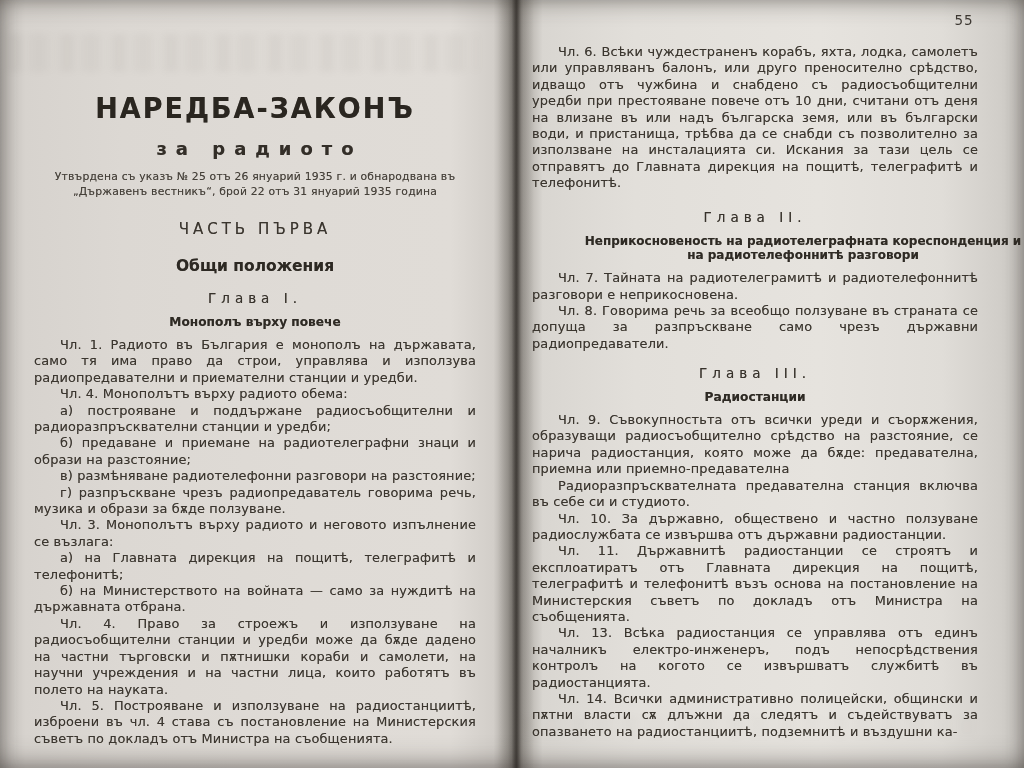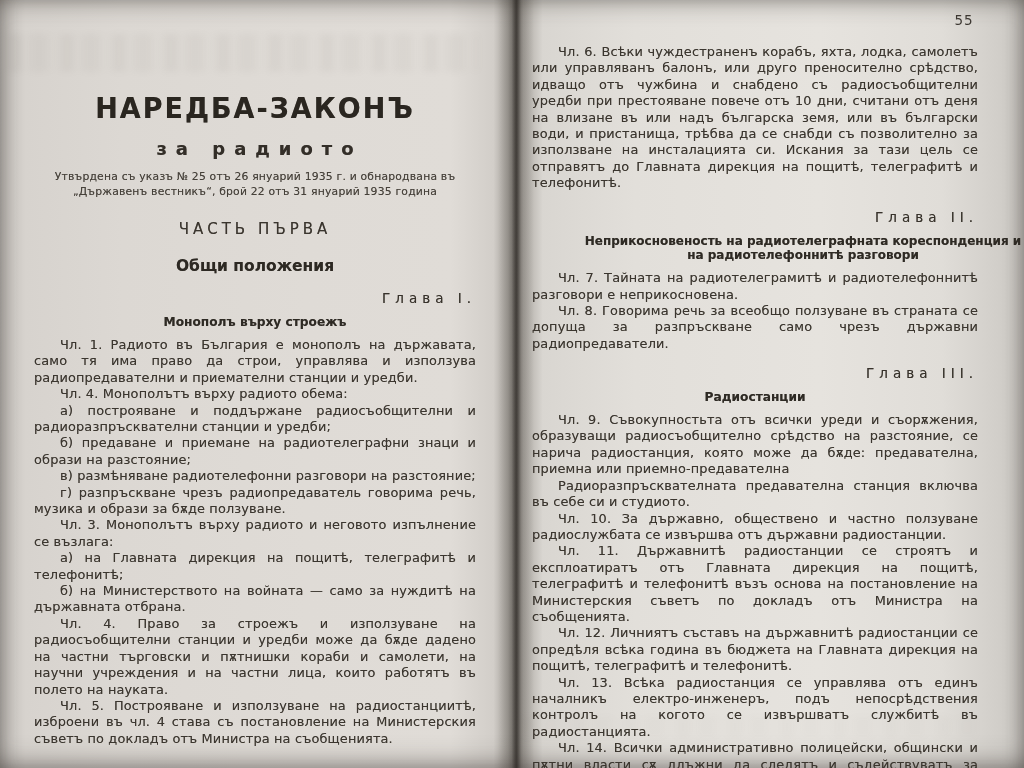--- a/index.html
+++ b/index.html
@@ -111,21 +111,21 @@
   }
   .section-heading {
     margin: 19px 0 0;
     text-align: center;
     font-size: 15.5px;
     font-weight: bold;
     color: #2d2923;
   }
   .chapter-heading {
     margin: 15px 0 0;
-    text-align: right;
+    text-align: center;
     font-size: 13.5px;
     letter-spacing: 5px;
     color: #37322b;
   }
   .chapter-subheading {
     margin: 9px auto 7px;
     text-align: center;
     font-size: 12.2px;
     font-weight: bold;
     line-height: 14.8px;
@@ -155,21 +155,21 @@
   <div class="gutter"></div>
   <div class="pagenum">55</div>
 
   <div class="page left">
     <h1 class="law-title">НАРЕДБА-ЗАКОНЪ</h1>
     <div class="law-subtitle">за радиото</div>
     <div class="decree-note">Утвърдена съ указъ № 25 отъ 26 януарий 1935 г. и обнародвана въ „Държавенъ вестникъ“, брой 22 отъ 31 януарий 1935 година</div>
     <div class="part-heading">ЧАСТЬ ПЪРВА</div>
     <div class="section-heading">Общи положения</div>
     <div class="chapter-heading">Глава I.</div>
-    <div class="chapter-subheading">Монополъ върху строежъ</div>
+    <div class="chapter-subheading">Монополъ върху повече</div>
 
     <p class="body">Чл. 1. Радиото въ България е монополъ на държавата, само тя има право да строи, управлява и използува радиопредавателни и приемателни станции и уредби.</p>
     <p class="body">Чл. 4. Монополътъ върху радиото обема:</p>
     <p class="body">а) построяване и поддържане радиосъобщителни и радиоразпръсквателни станции и уредби;</p>
     <p class="body">б) предаване и приемане на радиотелеграфни знаци и образи на разстояние;</p>
     <p class="body">в) размѣняване радиотелефонни разговори на разстояние;</p>
     <p class="body">г) разпръскване чрезъ радиопредаватель говорима речь, музика и образи за бѫде ползуване.</p>
     <p class="body">Чл. 3. Монополътъ върху радиото и неговото изпълнение се възлага:</p>
     <p class="body">а) на Главната дирекция на пощитѣ, телеграфитѣ и телефонитѣ;</p>
     <p class="body">б) на Министерството на войната — само за нуждитѣ на държавната отбрана.</p>
@@ -186,17 +186,16 @@
     <p class="body">Чл. 7. Тайната на радиотелеграмитѣ и радиотелефоннитѣ разговори е неприкосновена.</p>
     <p class="body">Чл. 8. Говорима речь за всеобщо ползуване въ страната се допуща за разпръскване само чрезъ държавни радиопредаватели.</p>
 
     <div class="chapter-heading ch3">Глава III.</div>
     <div class="chapter-subheading">Радиостанции</div>
 
     <p class="body">Чл. 9. Съвокупностьта отъ всички уреди и съорѫжения, образуващи радиосъобщително срѣдство на разстояние, се нарича радиостанция, която може да бѫде: предавателна, приемна или приемно-предавателна</p>
     <p class="body">Радиоразпръсквателната предавателна станция включва въ себе си и студиото.</p>
     <p class="body">Чл. 10. За държавно, обществено и частно ползуване радиослужбата се извършва отъ държавни радиостанции.</p>
     <p class="body">Чл. 11. Държавнитѣ радиостанции се строятъ и експлоатиратъ отъ Главната дирекция на пощитѣ, телеграфитѣ и телефонитѣ възъ основа на постановление на Министерския съветъ по докладъ отъ Министра на съобщенията.</p>
-    <p class="body">Чл. 12. Личниятъ съставъ на държавнитѣ радиостанции се опредѣля всѣка година въ бюджета на Главната дирекция на пощитѣ, телеграфитѣ и телефонитѣ.</p>
     <p class="body">Чл. 13. Всѣка радиостанция се управлява отъ единъ началникъ електро-инженеръ, подъ непосрѣдствения контролъ на когото се извършватъ службитѣ въ радиостанцията.</p>
     <p class="body">Чл. 14. Всички административно полицейски, общински и пѫтни власти сѫ длъжни да следятъ и съдействуватъ за опазването на радиостанциитѣ, подземнитѣ и въздушни ка-</p>
   </div>
 </div>
 
 </body></html>

